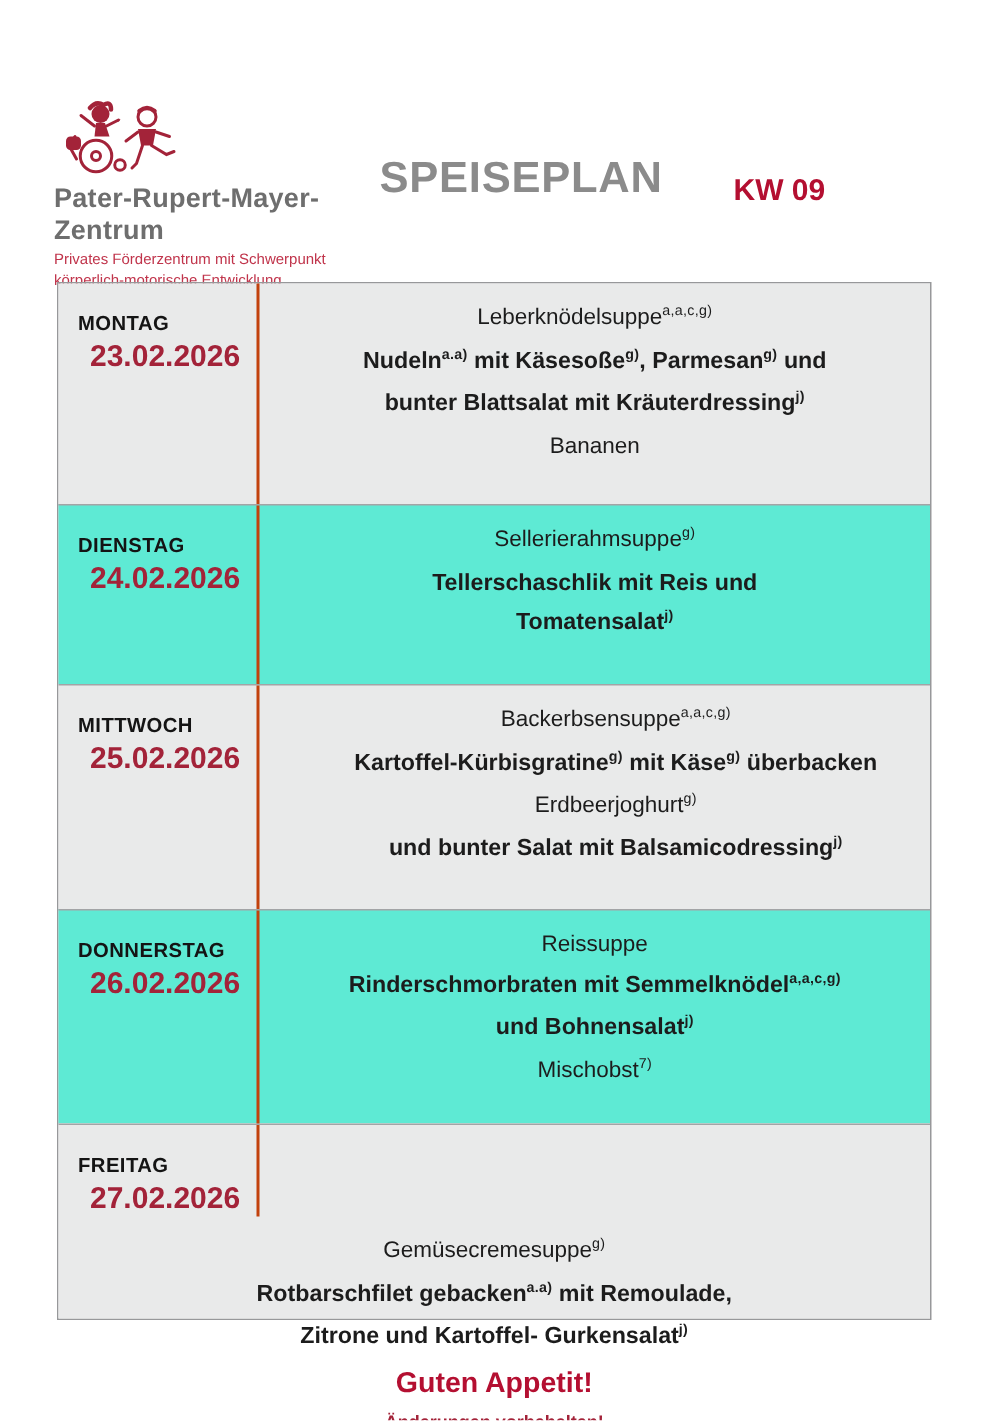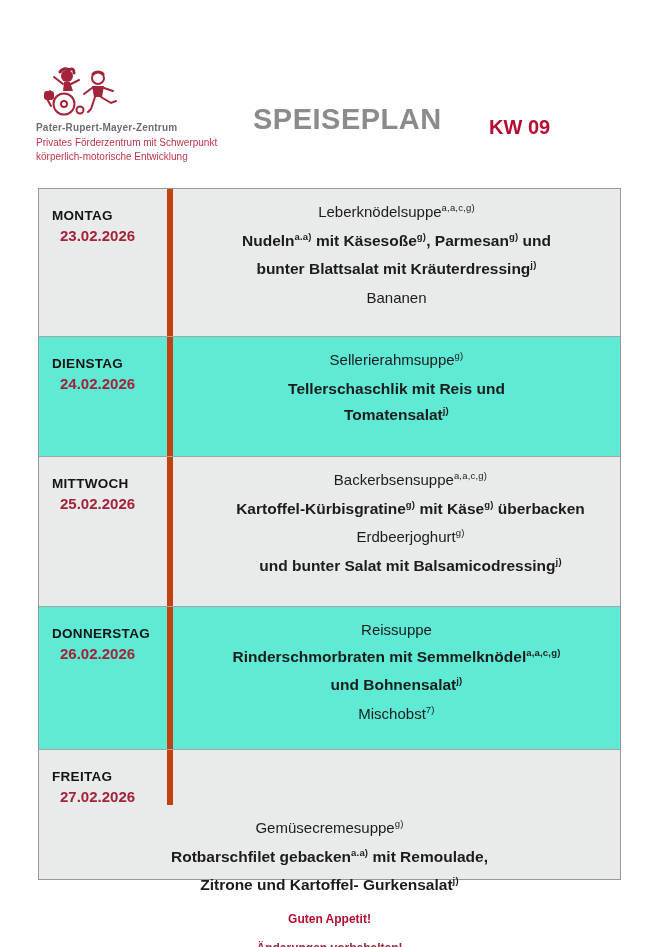--- a/index.html
+++ b/index.html
@@ -3,51 +3,51 @@
 <meta charset="utf-8">
 <style>
   html,body{margin:0;padding:0;background:#ffffff;}
   .page{
     position:relative;width:659px;height:947px;background:#ffffff;overflow:hidden;
     font-family:"Liberation Sans", sans-serif;color:#1a1a1a;
   }
   
   .logo-block{position:absolute;left:36px;top:66px;width:220px;}
   .logo-art{display:block;width:88px;height:52px;margin-left:4px;}
-  .org-title{font-size:10px;font-weight:700;color:#6e6e6e;letter-spacing:.2px;margin-top:4px;}
+  .org-title{font-size:18px;font-weight:700;color:#6e6e6e;letter-spacing:.2px;margin-top:4px;}
   .org-sub{font-size:10px;color:#c0344b;line-height:14px;margin-top:3px;}
   .plan-title{
     position:absolute;left:253px;top:103px;font-size:29px;font-weight:700;
     color:#8b8b8b;letter-spacing:.5px;
   }
   .week-label{
     position:absolute;left:489px;top:116px;font-size:20px;font-weight:700;color:#b40f31;
   }
   
   .menu-table{
     position:absolute;left:38px;top:188px;width:583px;
     border:1px solid #97989a;box-sizing:border-box;
   }
   .row{display:flex;box-sizing:border-box;background:#5eead4;}
   .row + .row{border-top:1px solid #a3a4a6;}
   .row.shaded{background:#e9eaea;}
   .day-cell{
-    width:134px;box-sizing:border-box;border-right:6px solid #c2410c;
+    width:134px;box-sizing:border-box;border-right:2px solid #c2410c;
     padding:19px 24px 0 13px;flex:none;
   }
   .day-name{font-size:13.5px;font-weight:700;color:#141414;letter-spacing:.3px;}
-  .day-date{font-size:15px;font-weight:700;color:#a32339;margin:4px 0 0 8px;}
+  .day-date{font-size:20px;font-weight:700;color:#a32339;margin:4px 0 0 8px;}
   .menu-cell{flex:1;text-align:center;padding:10px 10px 0 10px;}
   .line{font-size:15px;line-height:26.5px;color:#1c1c1c;}
   .line.b{font-weight:700;font-size:15.5px;}
   .sup{font-size:9.5px;position:relative;top:-6px;letter-spacing:.2px;}
   
   .footer-msg{
     position:absolute;left:0;top:912px;width:100%;text-align:center;
-    font-size:12px;font-weight:700;color:#b40f31;
+    font-size:19px;font-weight:700;color:#b40f31;
   }
   .footer-note{
     position:absolute;left:0;top:941px;width:100%;text-align:center;
     font-size:12px;font-weight:700;color:#a32339;
   }
 </style>
 </head>
 <body>
 
 <div class="page">

